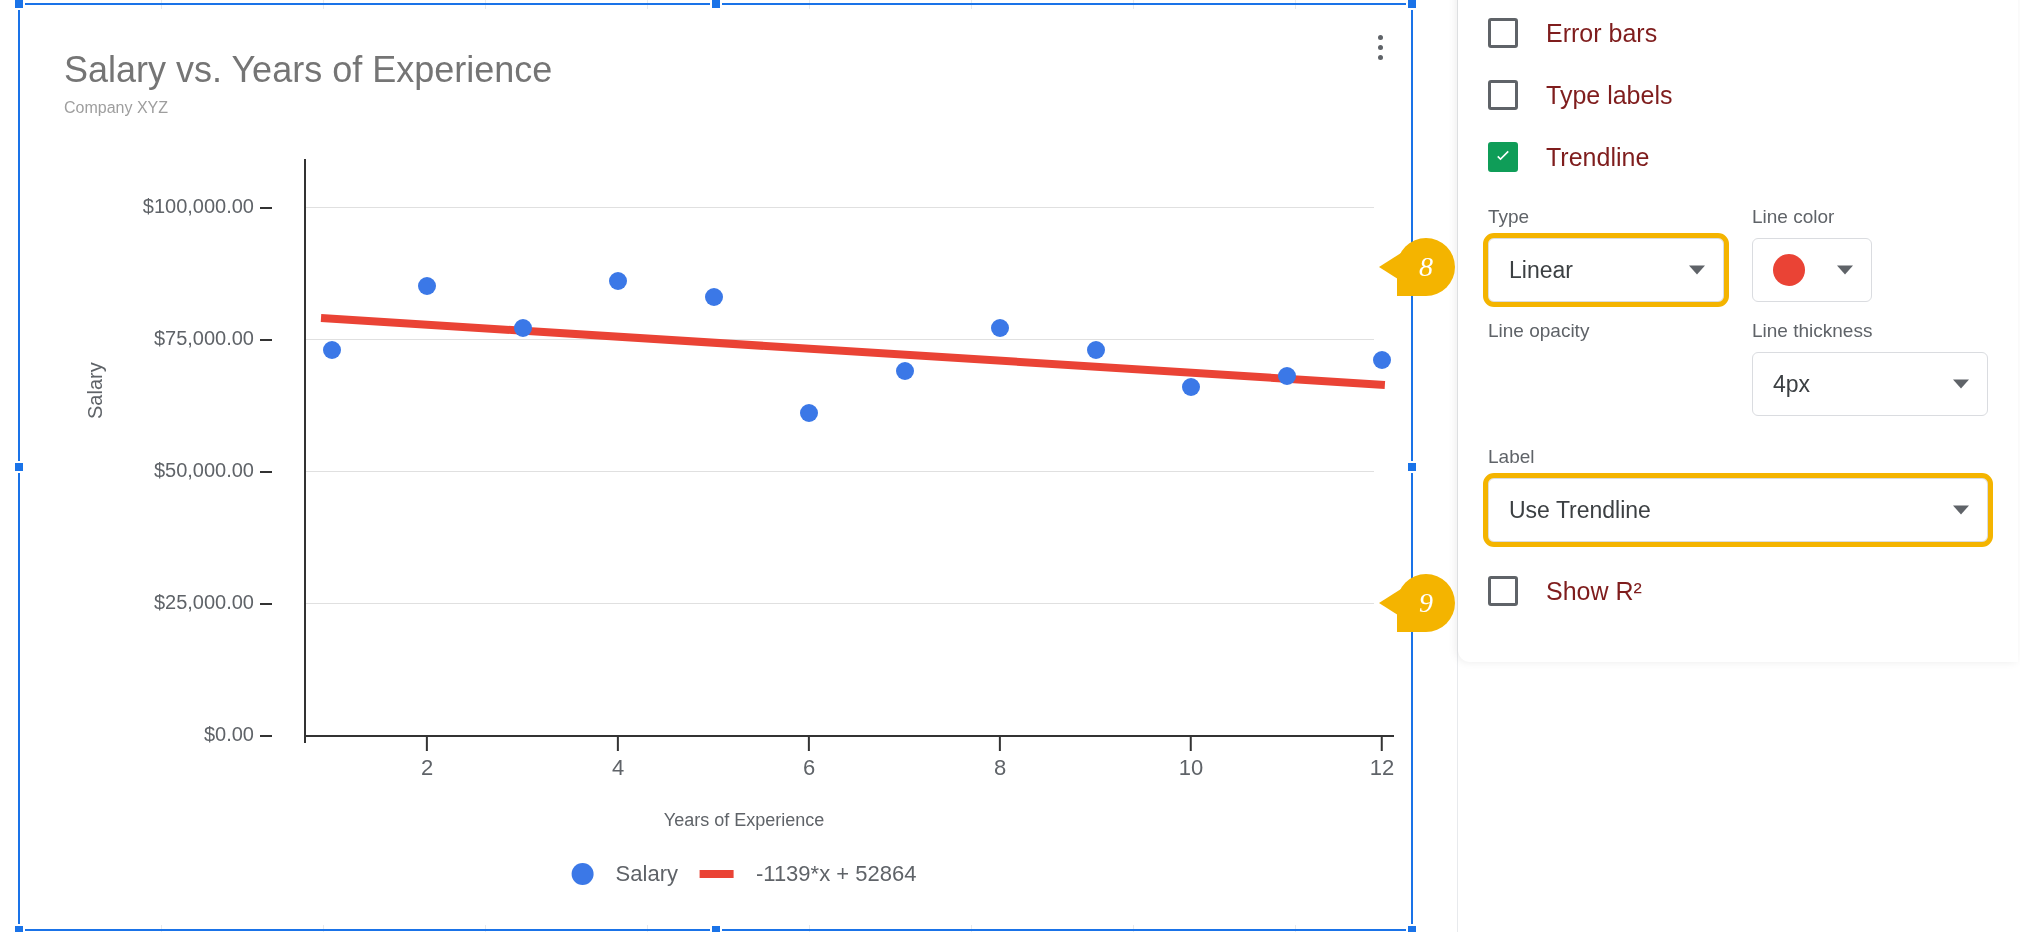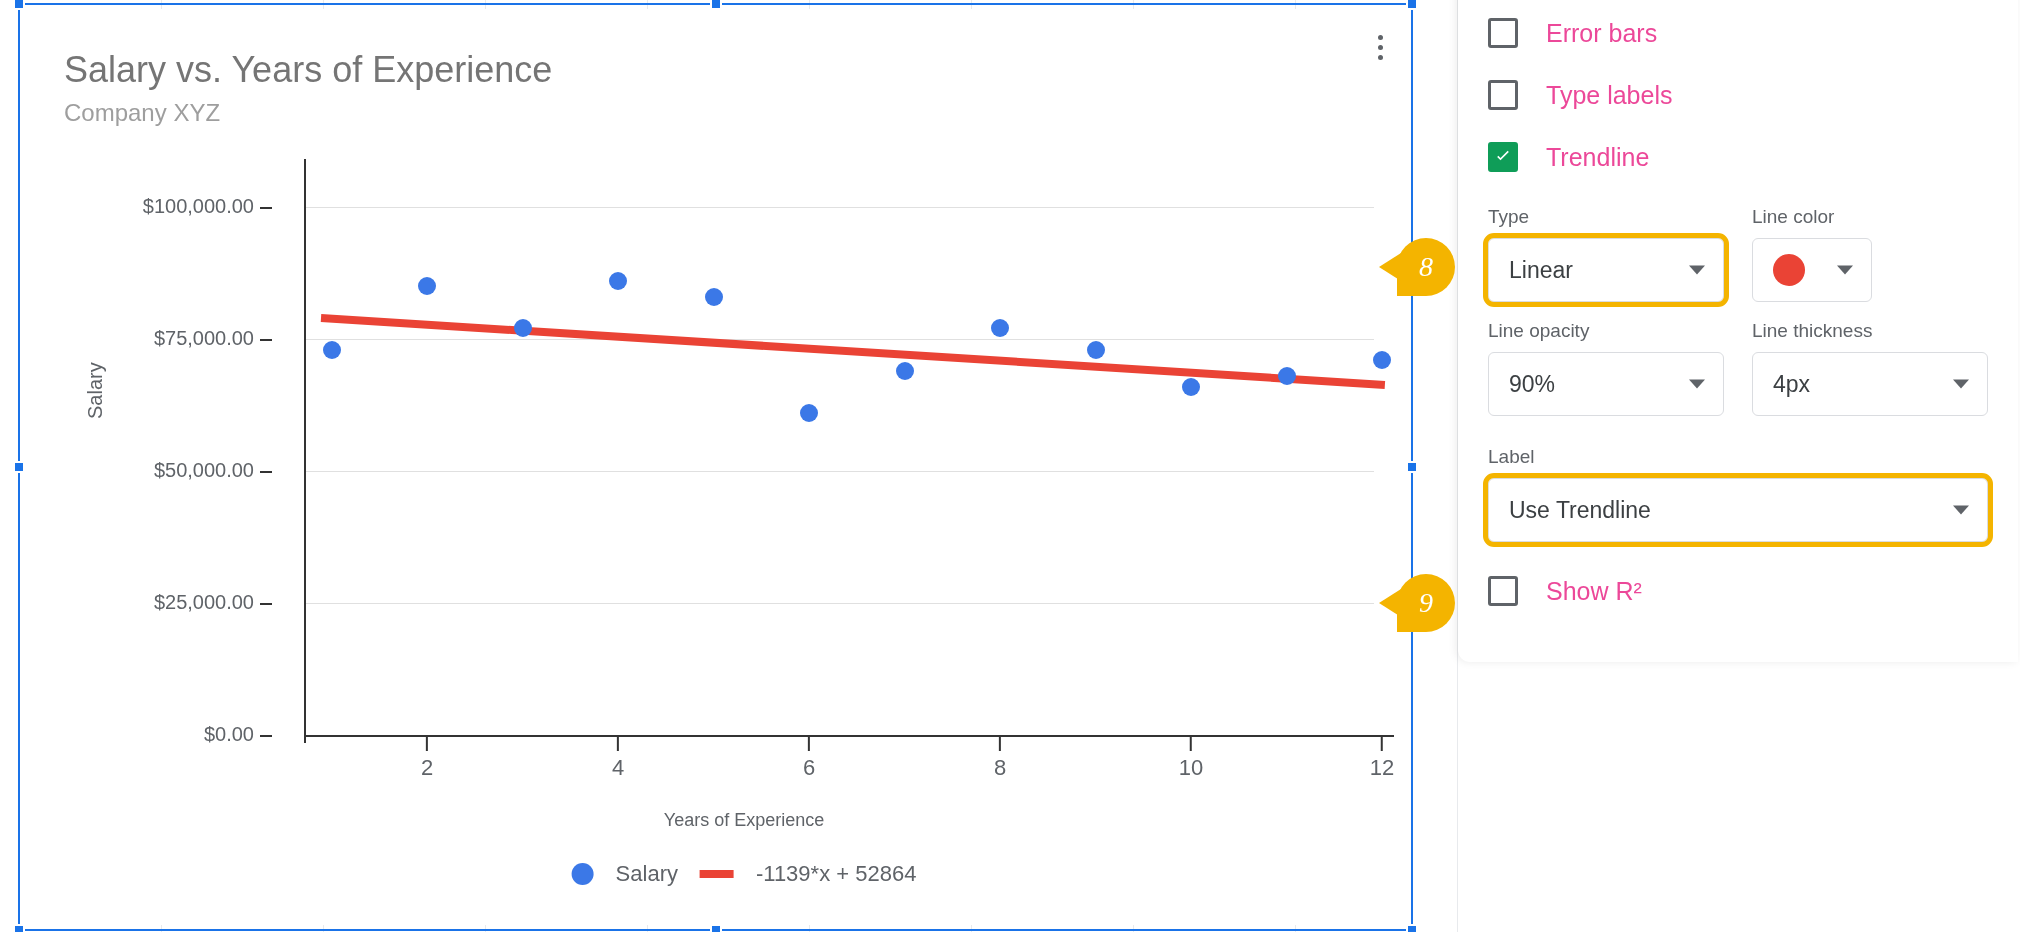--- a/index.html
+++ b/index.html
@@ -8,21 +8,21 @@
 .sheet-grid .col{position:absolute;top:0;bottom:0;border-right:1px solid #e8eaed;width:162px}
 .chart-sel{position:absolute;left:18px;top:3px;width:1395px;height:928px;border:2px solid #1a73e8;}
 .sel-handle{position:absolute;width:12px;height:12px;background:#1a73e8;border:2px solid #fff}
 .sel-handle.tl{left:-7px;top:-7px}.sel-handle.tr{right:-7px;top:-7px}.sel-handle.bl{left:-7px;bottom:-7px}.sel-handle.br{right:-7px;bottom:-7px}
 .sel-handle.tm{left:50%;top:-7px;margin-left:-6px}.sel-handle.bm{left:50%;bottom:-7px;margin-left:-6px}
 .sel-handle.lm{left:-7px;top:50%;margin-top:-6px}.sel-handle.rm{right:-7px;top:50%;margin-top:-6px}
 .chart-card{position:absolute;left:4px;top:4px;right:4px;bottom:4px;background:#fff;}
 .chart-menu{position:absolute;right:12px;top:18px;width:30px;height:40px;display:flex;flex-direction:column;align-items:center;justify-content:center;gap:5px;cursor:pointer}
 .chart-menu .dot{width:5px;height:5px;border-radius:50%;background:#5f6368}
 .chart-title{position:absolute;left:40px;top:40px;font-size:36px;color:#757575;font-weight:400}
-.chart-subtitle{position:absolute;left:40px;top:90px;font-size:24px;color:#9e9e9e}
+.chart-subtitle{position:absolute;left:40px;top:90px;font-size:16px;color:#9e9e9e}
 .plot{position:absolute;left:70px;top:150px;width:1300px;height:640px}
 .yaxis-label{position:absolute;left:-10px;top:50%;transform:rotate(-90deg) translateX(60px);transform-origin:left top;font-size:20px;color:#5f6368}
 .xaxis-label{position:absolute;left:50%;bottom:-32px;transform:translateX(-50%);font-size:18px;color:#5f6368}
 .legend{position:absolute;left:50%;bottom:-88px;transform:translateX(-50%);display:flex;align-items:center;gap:22px;font-size:22px;color:#5f6368}
 .legend .dot{width:22px;height:22px;border-radius:50%;background:#3b78e7}
 .legend .line{width:34px;height:8px;background:#ea4335}
 .ytick{position:absolute;left:0;font-size:20px;color:#5f6368;text-align:right;width:190px;}
 .ytick .lbl{position:absolute;right:30px;top:-12px}
 .ytick .tick{position:absolute;right:12px;top:0;width:12px;height:2px;background:#333}
 .ytick .grid{position:absolute;left:210px;right:-1090px;top:0;height:1px;background:#e0e0e0}
@@ -30,21 +30,21 @@
 .yaxis-line{position:absolute;top:0;bottom:56px;left:210px;width:2px;background:#333}
 .xtick{position:absolute;font-size:22px;color:#5f6368;transform:translateX(-50%);text-align:center}
 .xtick .tick{position:absolute;left:50%;top:-18px;width:2px;height:14px;background:#333;margin-left:-1px}
 .pt{position:absolute;width:18px;height:18px;border-radius:50%;background:#3b78e7;transform:translate(-50%,-50%)}
 .trend{position:absolute;height:8px;background:#ea4335;transform-origin:left center}
 .sidebar{position:absolute;left:1458px;top:-10px;width:560px;background:#fff;border-radius:0 0 0 12px;box-shadow:-2px 0 8px rgba(0,0,0,.08);padding:12px 30px 40px 30px}
 .cb-row{display:flex;align-items:center;gap:28px;padding:16px 0}
 .cb{width:30px;height:30px;border:3px solid #5f6368;border-radius:3px;display:flex;align-items:center;justify-content:center;cursor:pointer}
 .cb.checked{background:#0f9d58;border-color:#0f9d58}
 .cb.checked svg{display:block}.cb svg{display:none;width:20px;height:20px}
-.cb-label{font-size:25px;color:#ec4899}
+.cb-label{font-size:25px;color:#7f1d1d}
 .side-label{font-size:19px;color:#5f6368;margin-top:18px;margin-bottom:10px}
 .dd{height:64px;border:1px solid #dadce0;border-radius:6px;display:flex;align-items:center;padding:0 20px;font-size:23px;color:#3c4043;position:relative;cursor:pointer;background:#fff}
 .dd .caret{position:absolute;right:18px;top:50%;transform:translateY(-50%);width:0;height:0;border-left:8px solid transparent;border-right:8px solid transparent;border-top:9px solid #5f6368}
 .dd.color .swatch{width:32px;height:32px;border-radius:50%;background:#ea4335;margin-right:12px}
 .row-2{display:flex;gap:28px}
 .col-half{flex:1}
 .highlight{outline:5px solid #f4b400;border-radius:6px}
 .callout{position:absolute;width:58px;height:58px;background:#f4b400;border-radius:50% 50% 50% 0;transform:rotate(-0deg);display:flex;align-items:center;justify-content:center}
 .callout::before{content:"";position:absolute;left:-18px;top:50%;width:0;height:0;border-top:14px solid transparent;border-bottom:14px solid transparent;border-right:22px solid #f4b400;transform:translateY(-50%)}
 .callout .num{color:#fff;font-size:28px;font-style:italic;font-weight:400;font-family:Georgia,serif}
@@ -180,24 +180,20 @@
       <div class="dd color" style="width:120px">
         <span class="swatch"></span>
         <span class="caret"></span>
       </div>
     </div>
   </div>
 
   <div class="row-2">
     <div class="col-half">
       <div class="side-label">Line opacity</div>
-      <div class="dd">
-        <span>90%</span>
-        <span class="caret"></span>
-      </div>
     </div>
     <div class="col-half">
       <div class="side-label">Line thickness</div>
       <div class="dd">
         <span>4px</span>
         <span class="caret"></span>
       </div>
     </div>
   </div>
 

